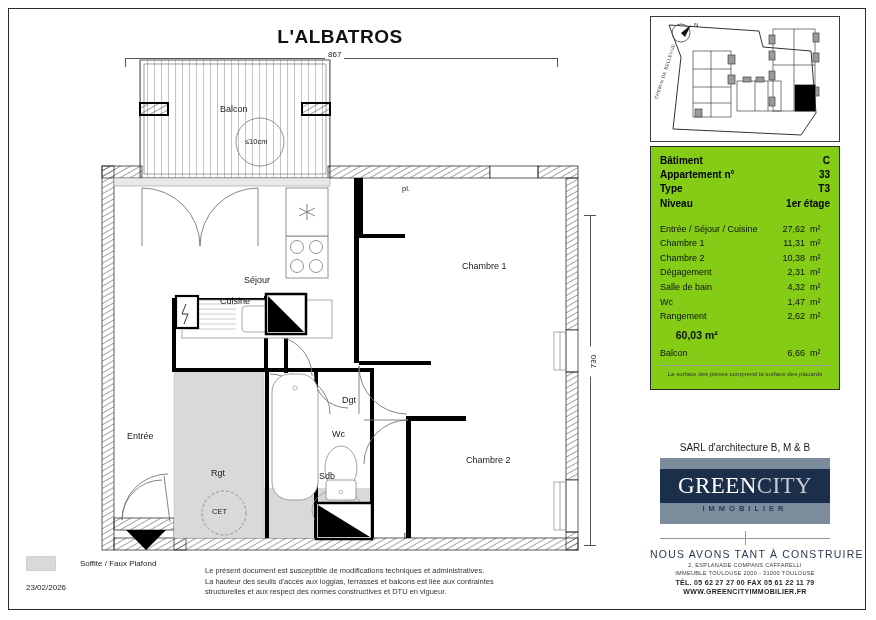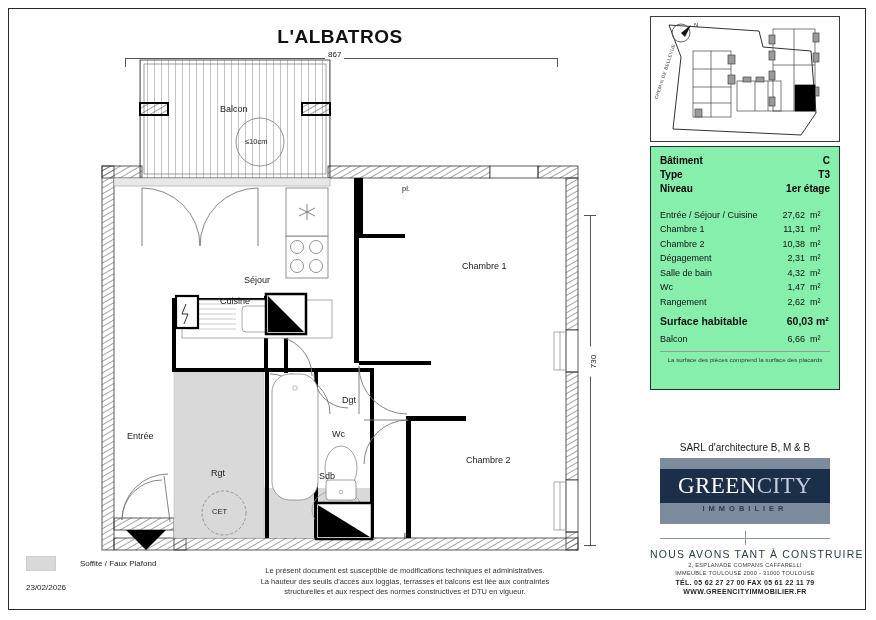--- a/index.html
+++ b/index.html
@@ -35,31 +35,31 @@
     position:absolute;font-size:9px;color:#1a1a1a;white-space:nowrap;
   }
   .room-label.sm{font-size:7.5px;}
   
   #legend{position:absolute;left:26px;top:556px;display:flex;align-items:center;gap:24px;}
   #legend-swatch{width:28px;height:13px;background:#d9d9d9;border:1px solid #cfcfcf;}
   #legend-text{font-size:8px;color:#222;}
   #plan-date{position:absolute;left:26px;top:583px;font-size:8px;color:#222;}
   
   #disclaimer{
-    position:absolute;left:205px;top:566px;width:400px;text-align:center;
+    position:absolute;left:205px;top:566px;width:400px;
     font-size:7.5px;line-height:1.42;color:#333;
   }
   
   #keymap-box{
     position:absolute;left:650px;top:16px;width:190px;height:126px;
     border:1px solid #3a3a3a;background:#fff;box-sizing:border-box;overflow:hidden;
   }
   #info-box{
     position:absolute;left:650px;top:146px;width:190px;height:244px;
-    border:1px solid #2b2b2b;background:#86efac;box-sizing:border-box;
+    border:1px solid #2b2b2b;background:#84cc16;box-sizing:border-box;
     padding:7px 9px 5px 9px;
   }
   .info-head-row{
     display:flex;justify-content:space-between;align-items:baseline;
     font-size:10px;font-weight:bold;color:#000;line-height:1.42;
   }
   .info-gap{height:11px;}
   .info-row{
     display:flex;align-items:baseline;font-size:9px;color:#111;line-height:1.62;
   }
@@ -384,20 +384,24 @@
     <div id="keymap-street">CHEMIN DE BELLEVUE</div>
   </div>
 
   <div id="info-box">
 
     <div class="info-head-row">
       <span>Bâtiment</span>
       <span>C</span>
     </div>
     <div class="info-head-row">
+      <span>Appartement n°</span>
+      <span>33</span>
+    </div>
+    <div class="info-head-row">
       <span>Type</span>
       <span>T3</span>
     </div>
     <div class="info-head-row">
       <span>Niveau</span>
       <span>1er étage</span>
     </div>
 
     <div class="info-gap"></div>
 
@@ -431,21 +435,20 @@
       <span class="vl">1,47</span>
       <span class="un">m²</span>
     </div>
     <div class="info-row">
       <span class="nm">Rangement</span>
       <span class="vl">2,62</span>
       <span class="un">m²</span>
     </div>
 
     <div class="info-row total">
-      <span class="nm">Surface habitable</span>
       <span class="vl">60,03</span>
       <span class="un">m²</span>
     </div>
 
     <div class="info-row">
       <span class="nm">Balcon</span>
       <span class="vl">6,66</span>
       <span class="un">m²</span>
     </div>
 

